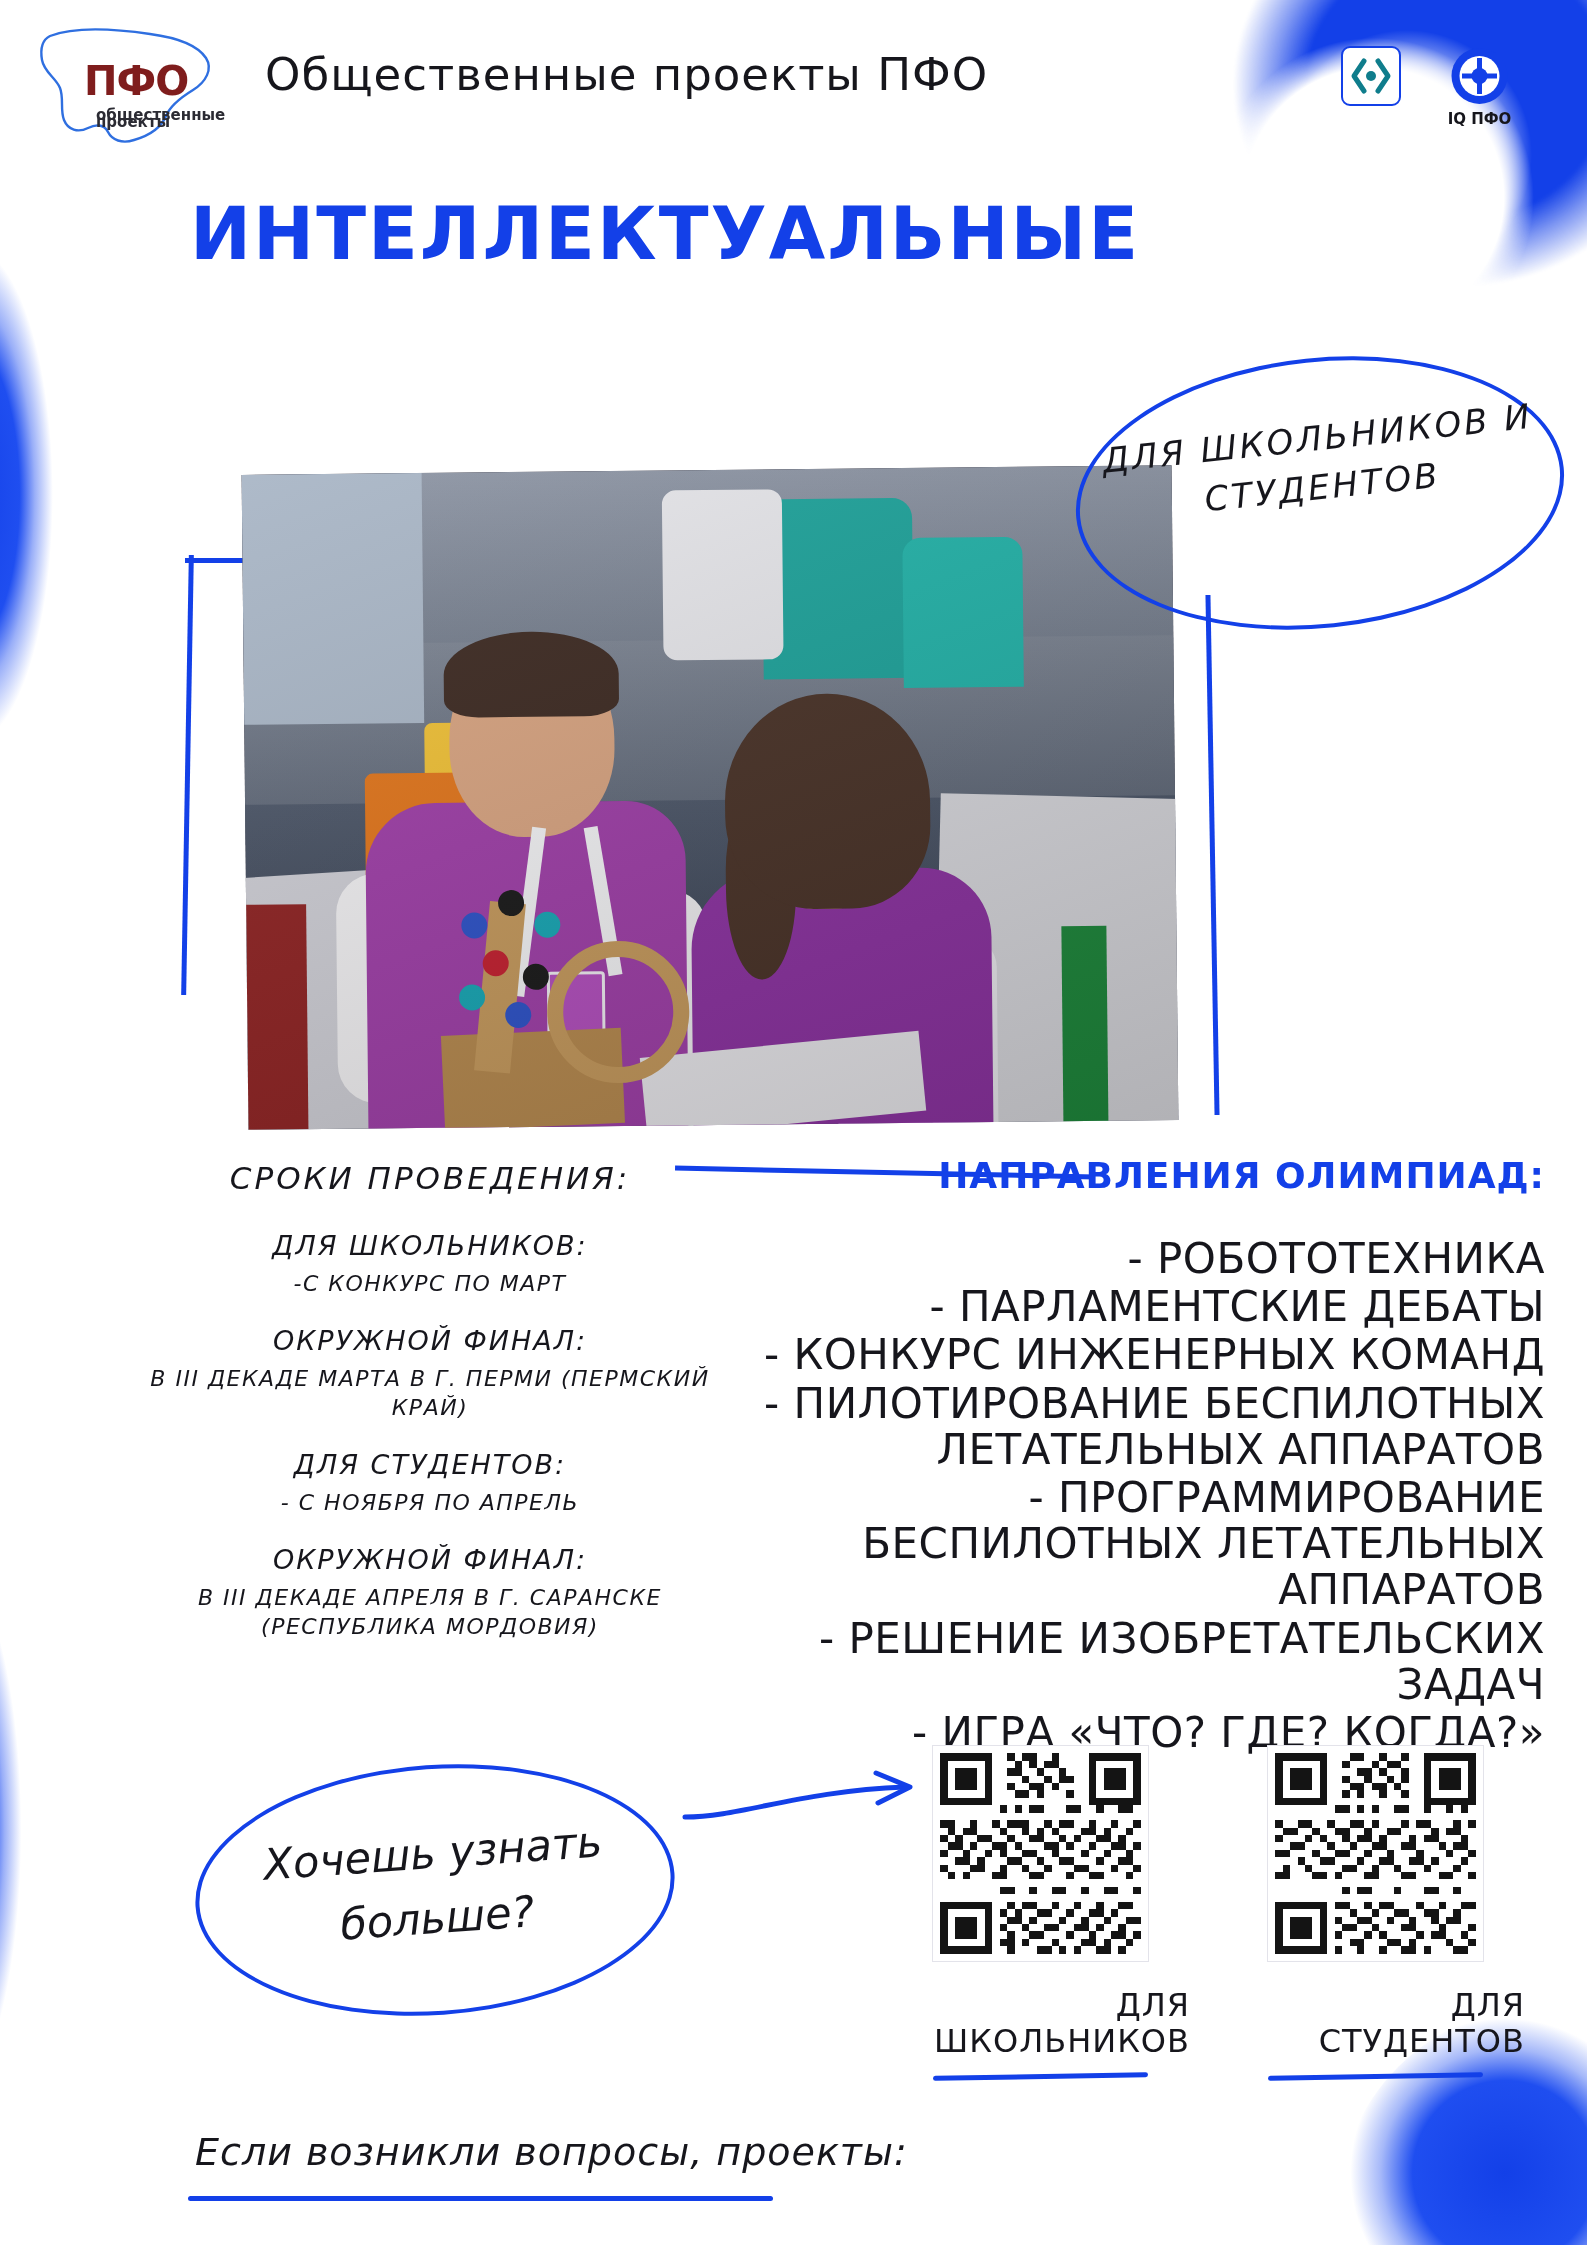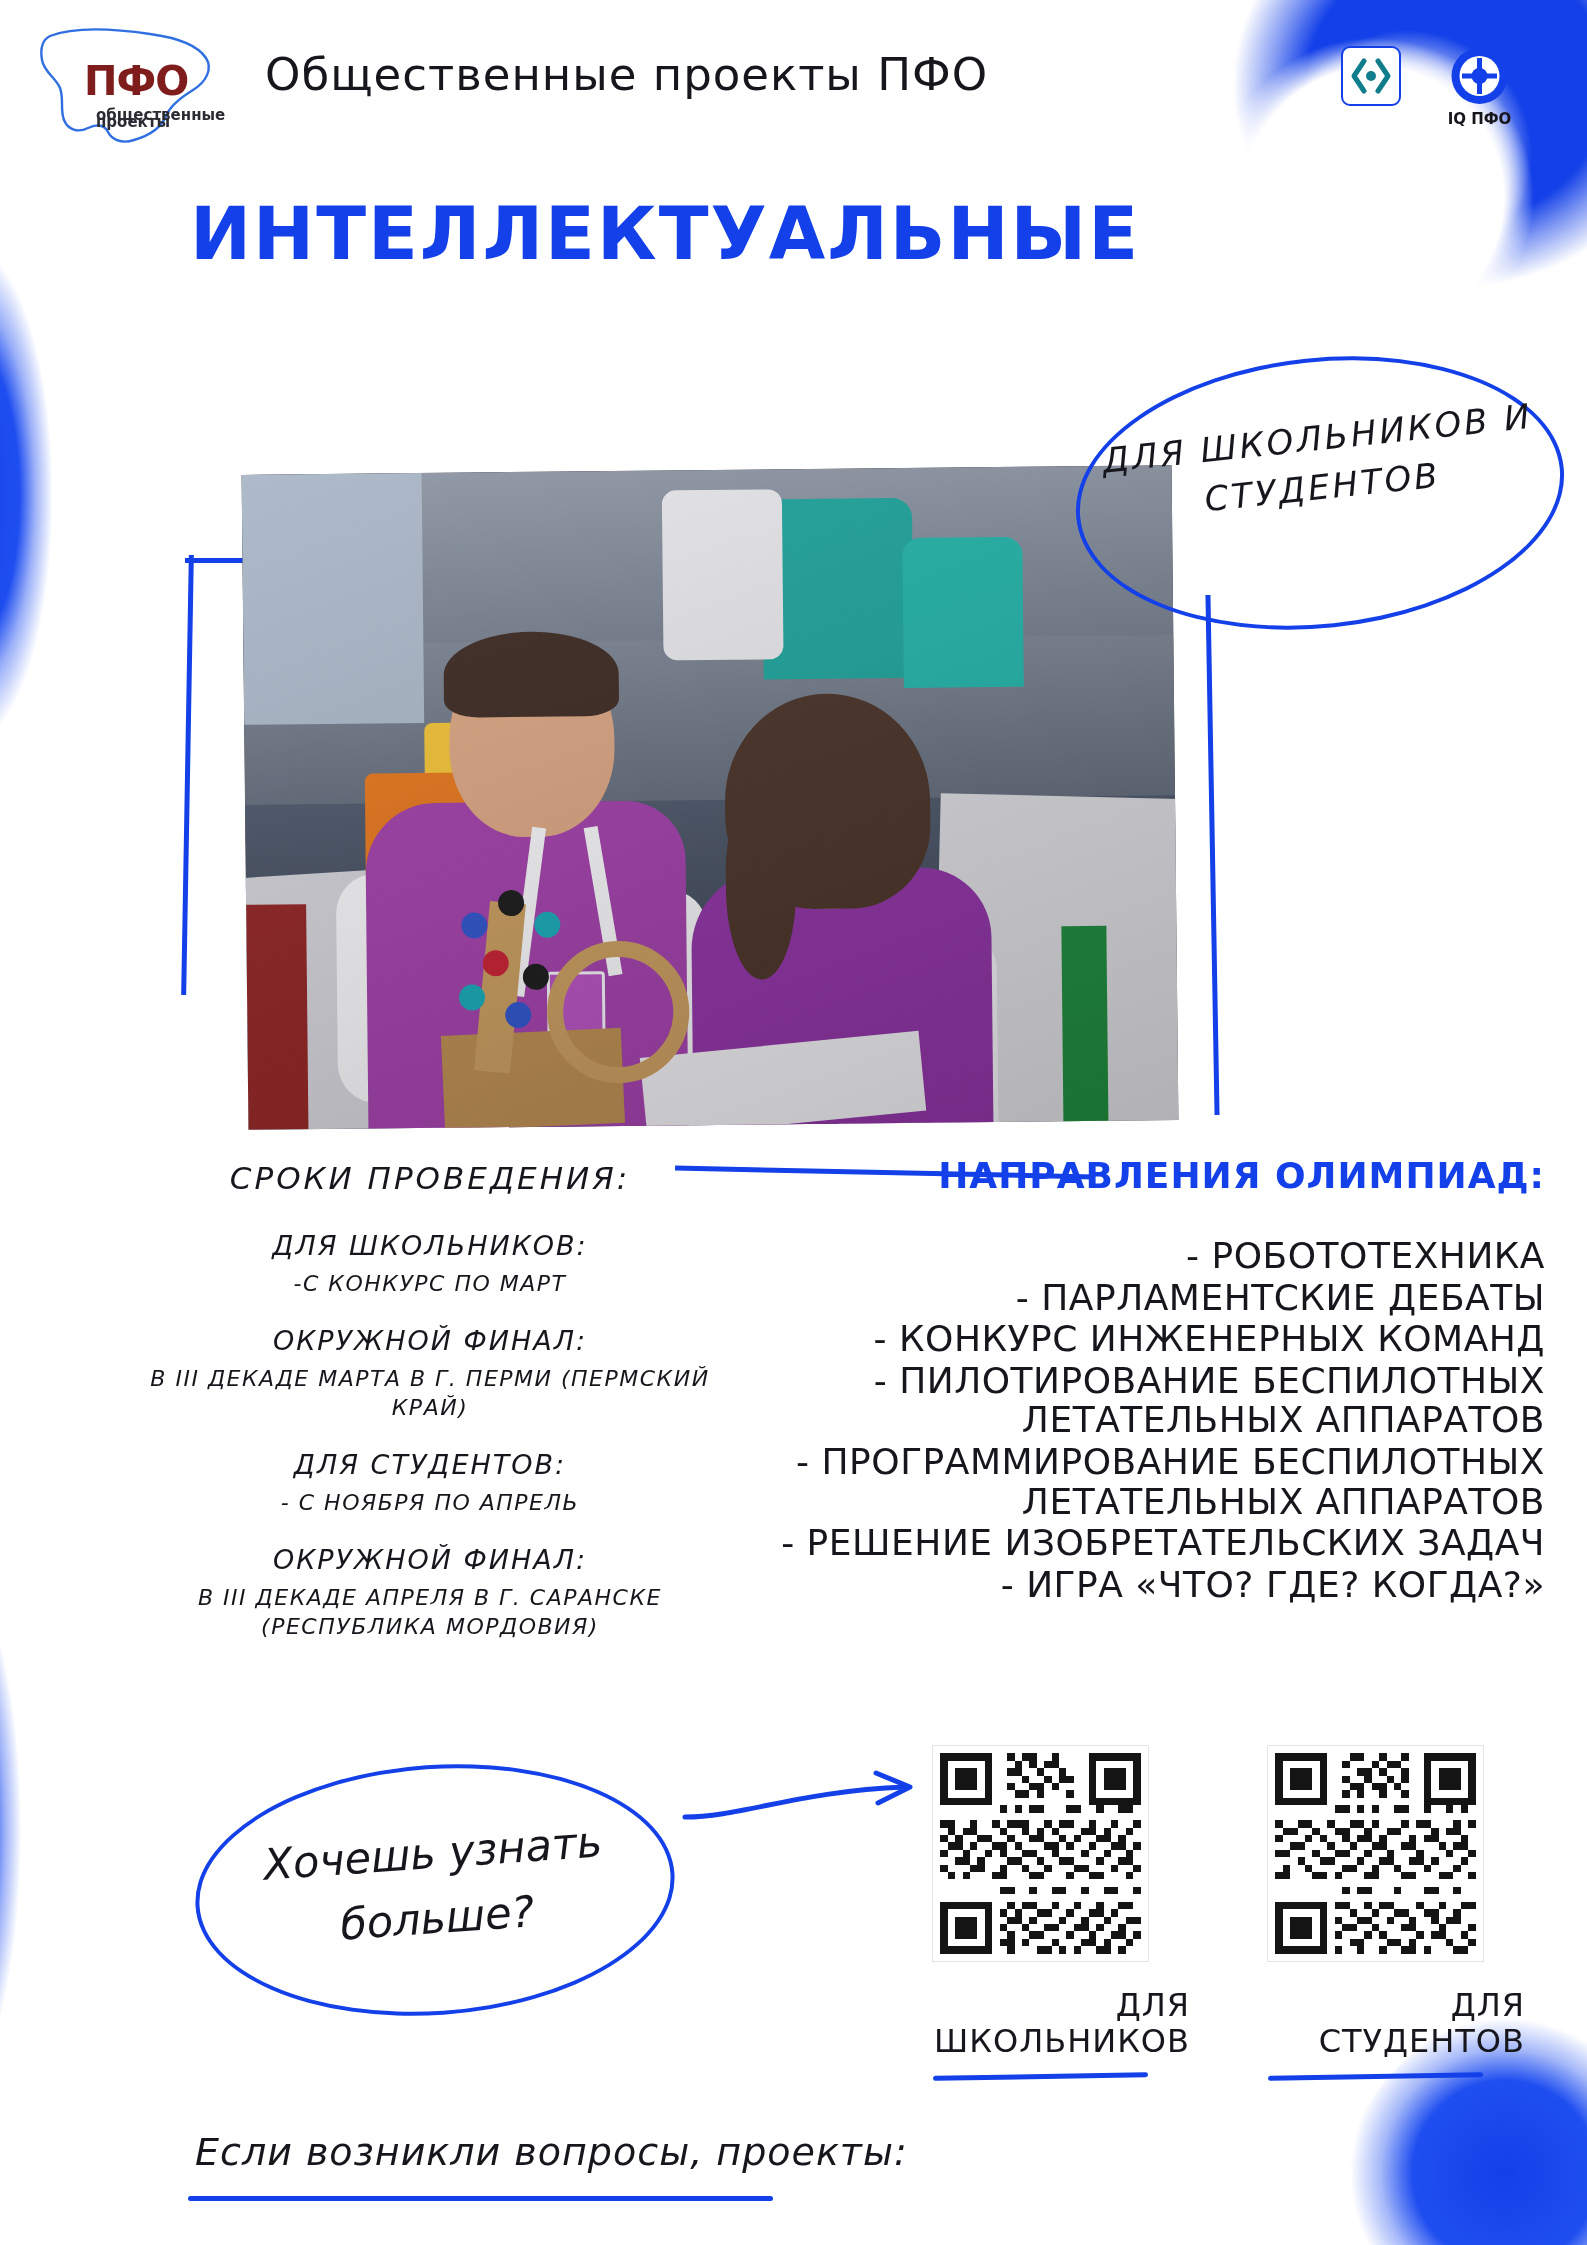--- a/index.html
+++ b/index.html
@@ -290,21 +290,21 @@
     color: #1340e8;
     margin-bottom: 40px;
     text-transform: uppercase;
   }
   #directions-col ul {
     list-style: none;
     margin: 0;
     padding: 0;
   }
   #directions-col li {
-    font-size: 36px;
+    font-size: 42px;
     line-height: 1.1;
     letter-spacing: 0.5px;
     color: #16161c;
     text-transform: uppercase;
     margin-bottom: 2px;
   }
 
   
   #cta-bubble {
     position: absolute;

